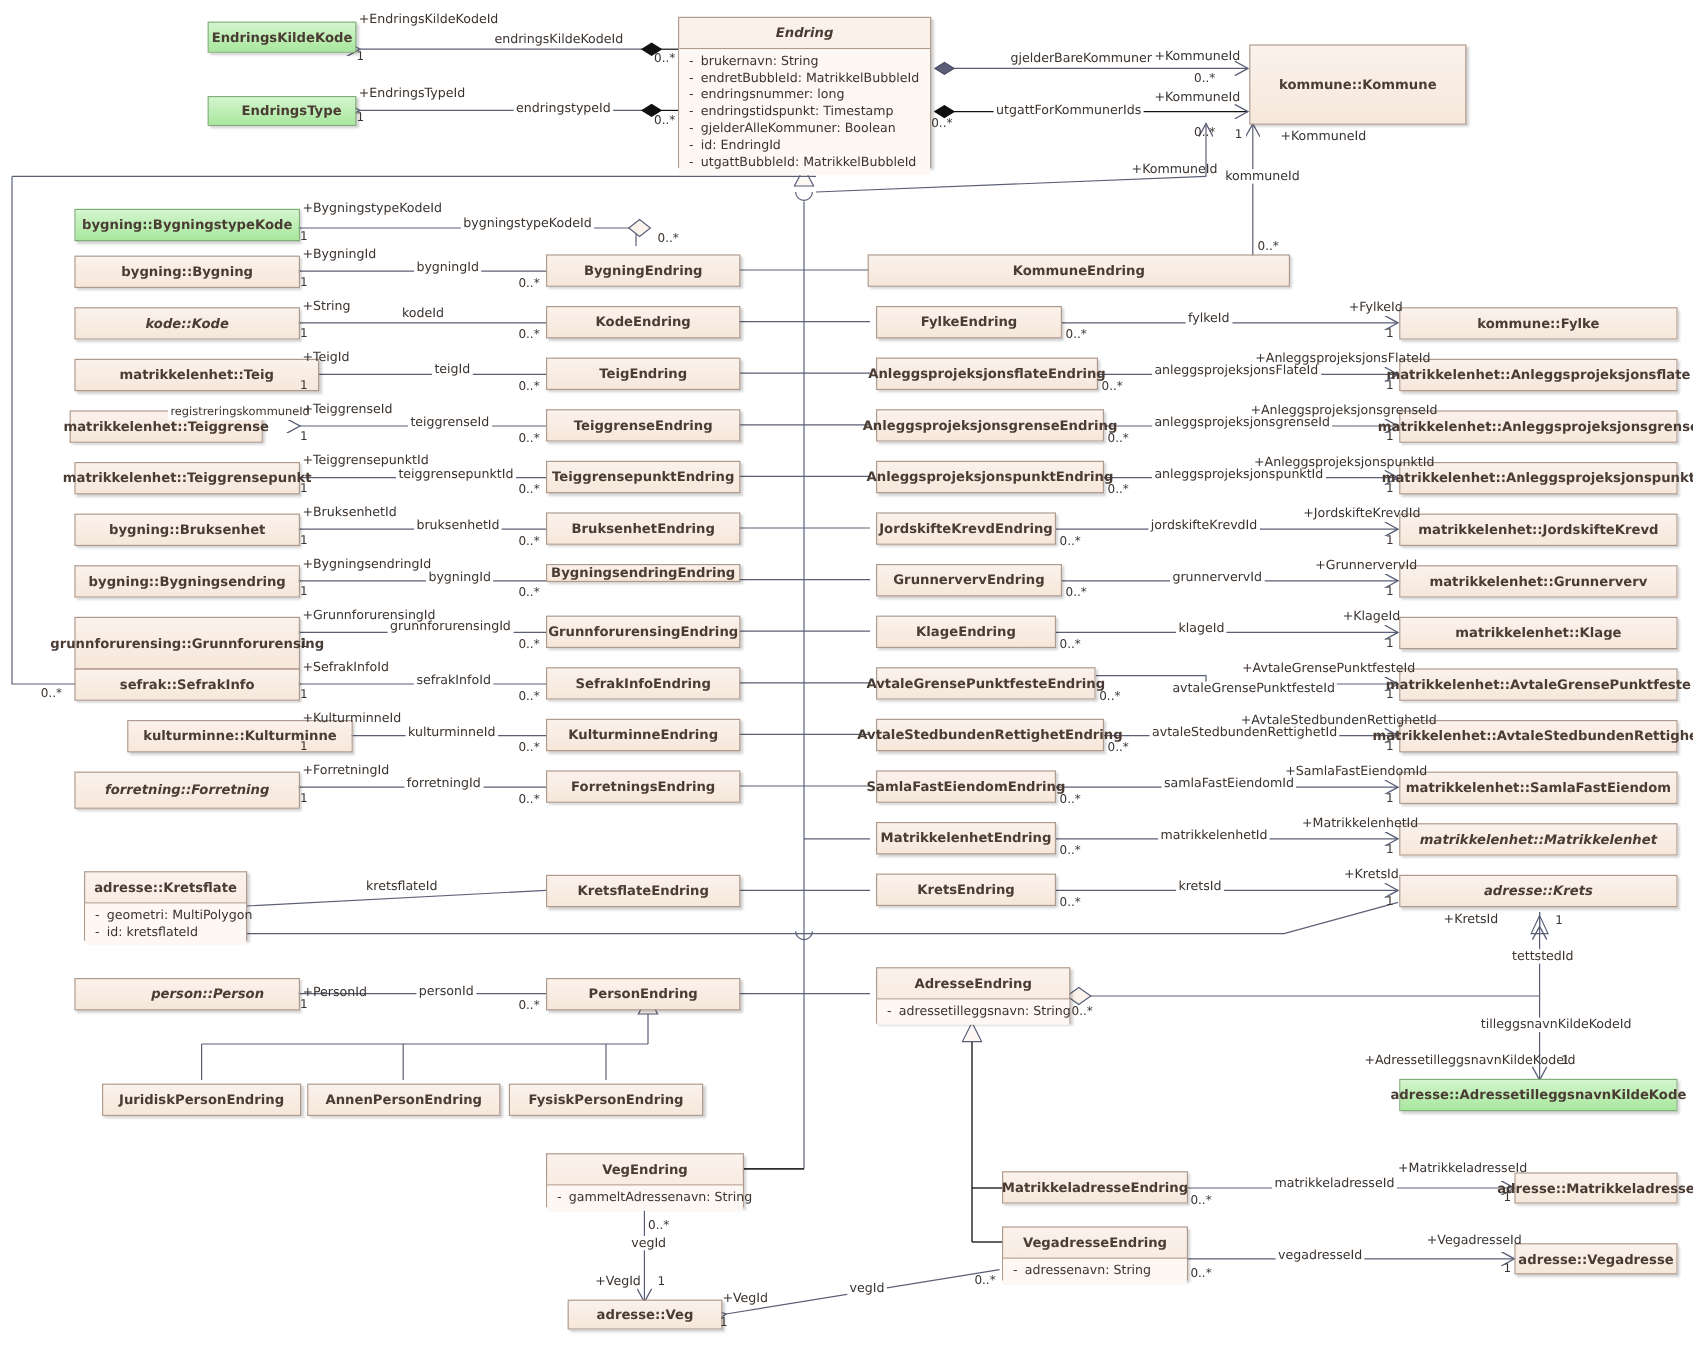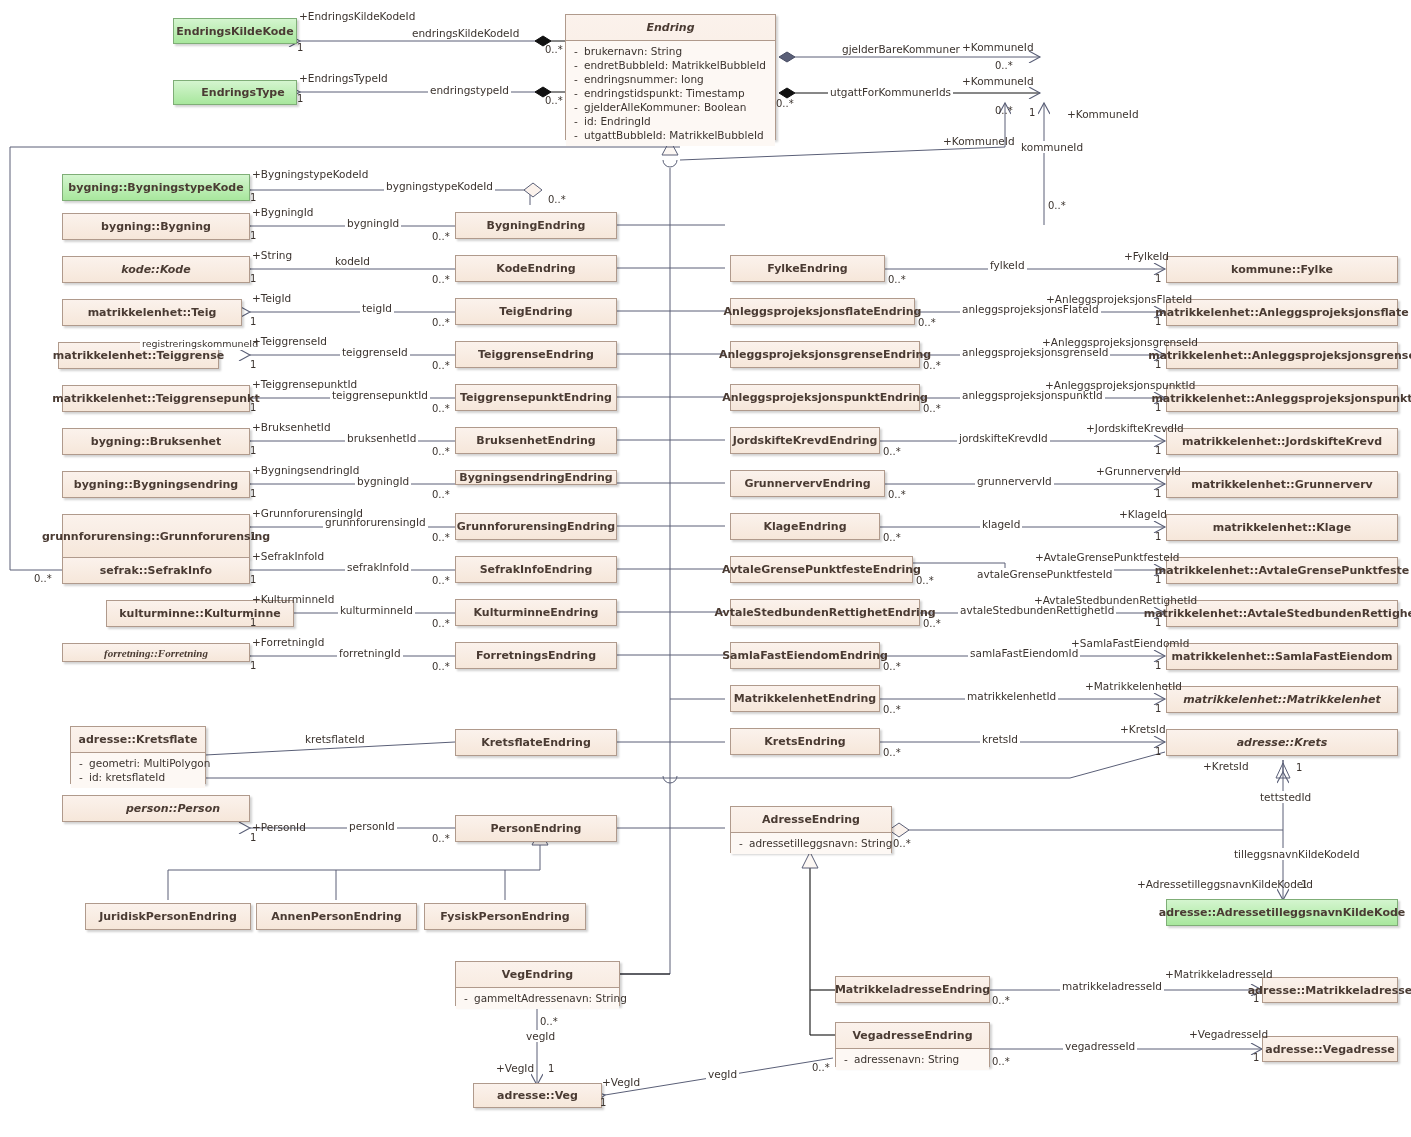--- a/index.html
+++ b/index.html
@@ -233,31 +233,34 @@
           <span class="vis">-</span>
           <span>id: EndringId</span>
         </div>
     <div class="row">
           <span class="vis">-</span>
           <span>utgattBubbleId: MatrikkelBubbleId</span>
         </div>
   </div>
 </div>
 
+<div class="cls" style="left:1041px;top:37px;width:181px;height:67px;">
+  <div class="hdr">kommune::Kommune</div>
+</div>
 
 <div class="cls green" style="left:62px;top:174px;width:188px;height:27px;">
   <div class="hdr">bygning::BygningstypeKode</div>
 </div>
 <div class="cls" style="left:62px;top:213px;width:188px;height:27px;">
   <div class="hdr">bygning::Bygning</div>
 </div>
 <div class="cls" style="left:62px;top:256px;width:188px;height:27px;">
   <div class="hdr ital">kode::Kode</div>
 </div>
-<div class="cls" style="left:62px;top:299px;width:180px;height:27px;">
+<div class="cls" style="left:62px;top:299px;width:204px;height:27px;">
   <div class="hdr">matrikkelenhet::Teig</div>
 </div>
 <div class="cls" style="left:58px;top:342px;width:161px;height:27px;">
   <div class="hdr">matrikkelenhet::Teiggrense</div>
 </div>
 <div class="cls" style="left:62px;top:385px;width:188px;height:27px;">
   <div class="hdr">matrikkelenhet::Teiggrensepunkt</div>
 </div>
 <div class="cls" style="left:62px;top:428px;width:188px;height:27px;">
   <div class="hdr">bygning::Bruksenhet</div>
@@ -267,21 +270,21 @@
 </div>
 <div class="cls" style="left:62px;top:514px;width:188px;height:44px;">
   <div class="hdr">grunnforurensing::Grunnforurensing</div>
 </div>
 <div class="cls" style="left:62px;top:557px;width:188px;height:27px;">
   <div class="hdr">sefrak::SefrakInfo</div>
 </div>
 <div class="cls" style="left:62px;top:600px;width:188px;height:27px;margin-left:44px;">
   <div class="hdr">kulturminne::Kulturminne</div>
 </div>
-<div class="cls" style="left:62px;top:643px;width:188px;height:19px;font-family:Liberation Serif, serif;">
+<div class="cls" style="left:62px;top:643px;width:188px;height:31px;">
   <div class="hdr ital">forretning::Forretning</div>
 </div>
 
 <div class="cls" style="left:455px;top:212px;width:162px;height:27px;">
   <div class="hdr">BygningEndring</div>
 </div>
 <div class="cls" style="left:455px;top:255px;width:162px;height:27px;">
   <div class="hdr">KodeEndring</div>
 </div>
 <div class="cls" style="left:455px;top:298px;width:162px;height:27px;">
@@ -311,20 +314,23 @@
 <div class="cls" style="left:455px;top:642px;width:162px;height:27px;">
   <div class="hdr">ForretningsEndring</div>
 </div>
 <div class="cls" style="left:455px;top:729px;width:162px;height:27px;">
   <div class="hdr">KretsflateEndring</div>
 </div>
 <div class="cls" style="left:455px;top:815px;width:162px;height:27px;">
   <div class="hdr">PersonEndring</div>
 </div>
 
+<div class="cls" style="left:723px;top:212px;width:352px;height:27px;">
+  <div class="hdr">KommuneEndring</div>
+</div>
 <div class="cls" style="left:730px;top:255px;width:155px;height:27px;">
   <div class="hdr">FylkeEndring</div>
 </div>
 <div class="cls" style="left:730px;top:298px;width:185px;height:27px;">
   <div class="hdr">AnleggsprojeksjonsflateEndring</div>
 </div>
 <div class="cls" style="left:730px;top:341px;width:190px;height:27px;">
   <div class="hdr">AnleggsprojeksjonsgrenseEndring</div>
 </div>
 <div class="cls" style="left:730px;top:384px;width:190px;height:27px;">
@@ -410,21 +416,21 @@
     <div class="row">
           <span class="vis">-</span>
           <span>geometri: MultiPolygon</span>
         </div>
     <div class="row">
           <span class="vis">-</span>
           <span>id: kretsflateId</span>
         </div>
   </div>
 </div>
-<div class="cls" style="left:62px;top:795px;width:188px;height:27px;padding-left:34px;">
+<div class="cls" style="left:62px;top:815px;width:188px;height:27px;padding-left:34px;">
   <div class="hdr ital">person::Person</div>
 </div>
 <div class="cls" style="left:85px;top:903px;width:166px;height:27px;">
   <div class="hdr">JuridiskPersonEndring</div>
 </div>
 <div class="cls" style="left:256px;top:903px;width:161px;height:27px;">
   <div class="hdr">AnnenPersonEndring</div>
 </div>
 <div class="cls" style="left:424px;top:903px;width:162px;height:27px;">
   <div class="hdr">FysiskPersonEndring</div>

